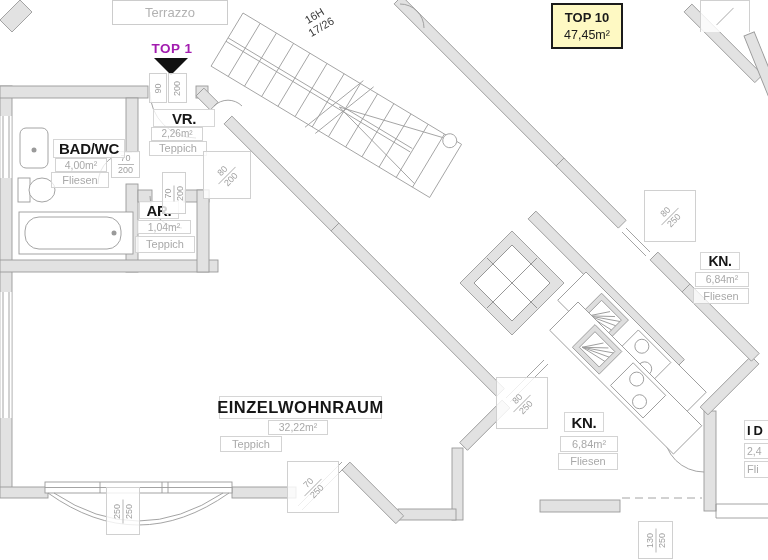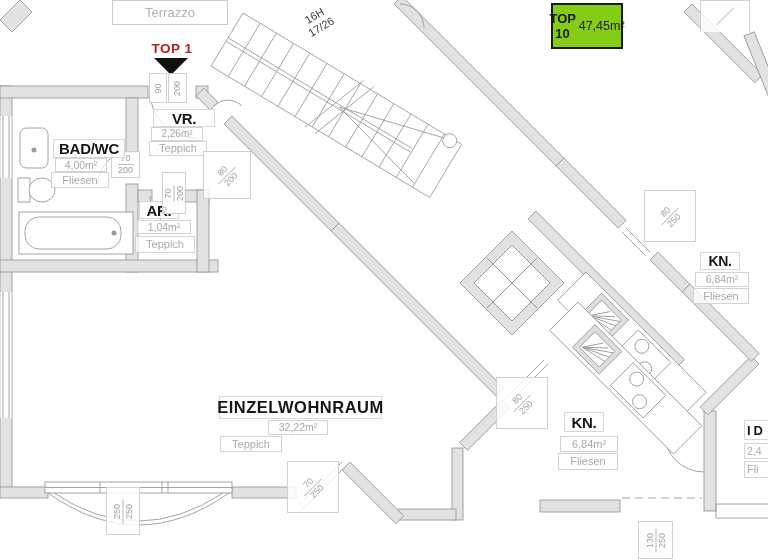--- a/index.html
+++ b/index.html
@@ -12,25 +12,25 @@
              letter-spacing:-0.3px;line-height:1;}
   .gray-box{color:#a9a9a9;border:1px solid #d3d3d3;background:rgba(255,255,255,.72);
             display:flex;align-items:center;justify-content:center;font-size:11px;line-height:1;}
   .dim{border:1px solid #d0d0d0;background:rgba(255,255,255,.82);color:#9f9f9f;
        display:flex;align-items:center;justify-content:center;font-size:9px;line-height:1;}
   .dim .inner{display:flex;flex-direction:column;align-items:center;gap:1px;}
   .dim .divider{width:24px;border-top:1px solid #b8b8b8;height:0;}
   .dim.small .divider{width:16px;}
   .rot45 .inner{transform:rotate(-45deg);}
   .rot90 .inner{transform:rotate(-90deg);}
-  .black-box{border:2px solid #1b1b1b;background:#84cc16;color:#1b1b1b;text-align:center;
-             display:flex;flex-direction:row;align-items:center;justify-content:center;gap:3px;}
+  .black-box{border:2px solid #1b1b1b;background:#fef9c3;color:#1b1b1b;text-align:center;
+             display:flex;flex-direction:column;align-items:center;justify-content:center;gap:3px;}
   .black-box .l1{font-size:13px;font-weight:bold;}
   .black-box .l2{font-size:12.5px;text-align:center;}
-  .marker-label{color:#b91c1c;font-size:13.5px;font-weight:bold;letter-spacing:.5px;
+  .marker-label{color:#a21caf;font-size:13.5px;font-weight:bold;letter-spacing:.5px;
                 display:flex;align-items:center;justify-content:center;}
   .tri-down{width:0;height:0;border-left:17px solid transparent;border-right:17px solid transparent;
             border-top:17px solid #111;}
   .stair-label{color:#3c3c3c;font-size:11px;text-align:center;line-height:1.15;
                transform:rotate(-31deg);}
   .terr{color:#b2b2b2;border:1px solid #cccccc;background:rgba(255,255,255,.6);
         font-size:13px;display:flex;align-items:center;justify-content:center;}
   .clip{overflow:hidden;}
   .clip .room-name,.clip .gray-box{justify-content:flex-start;padding-left:2px;white-space:nowrap;}
 </style>

